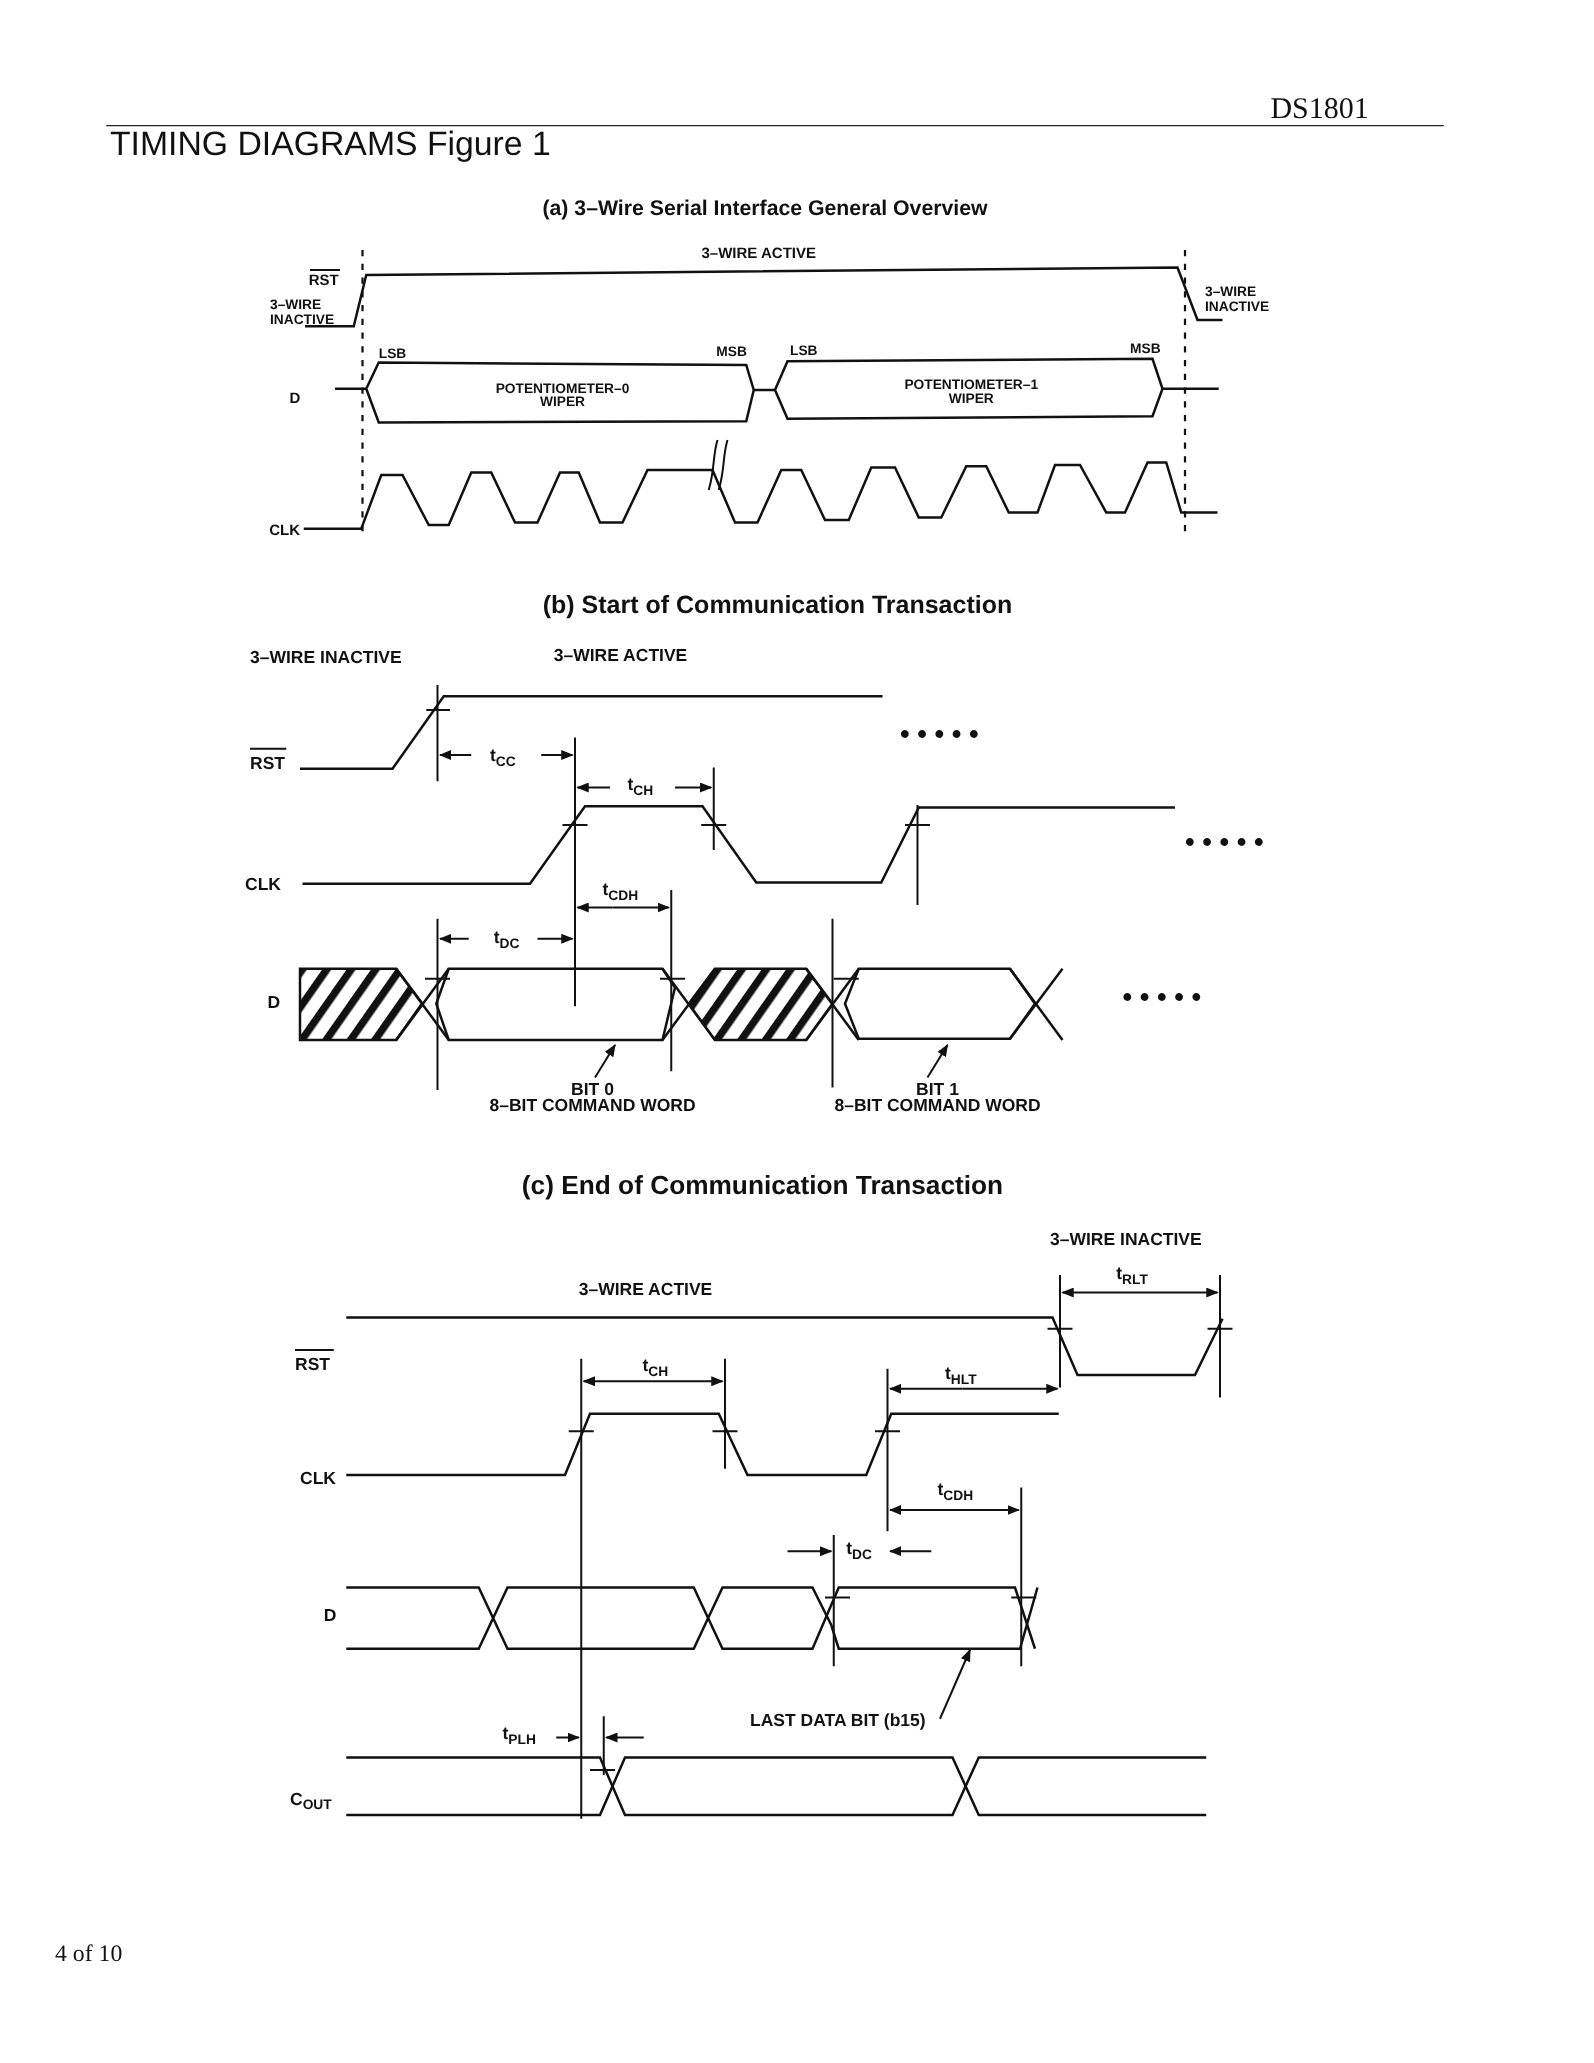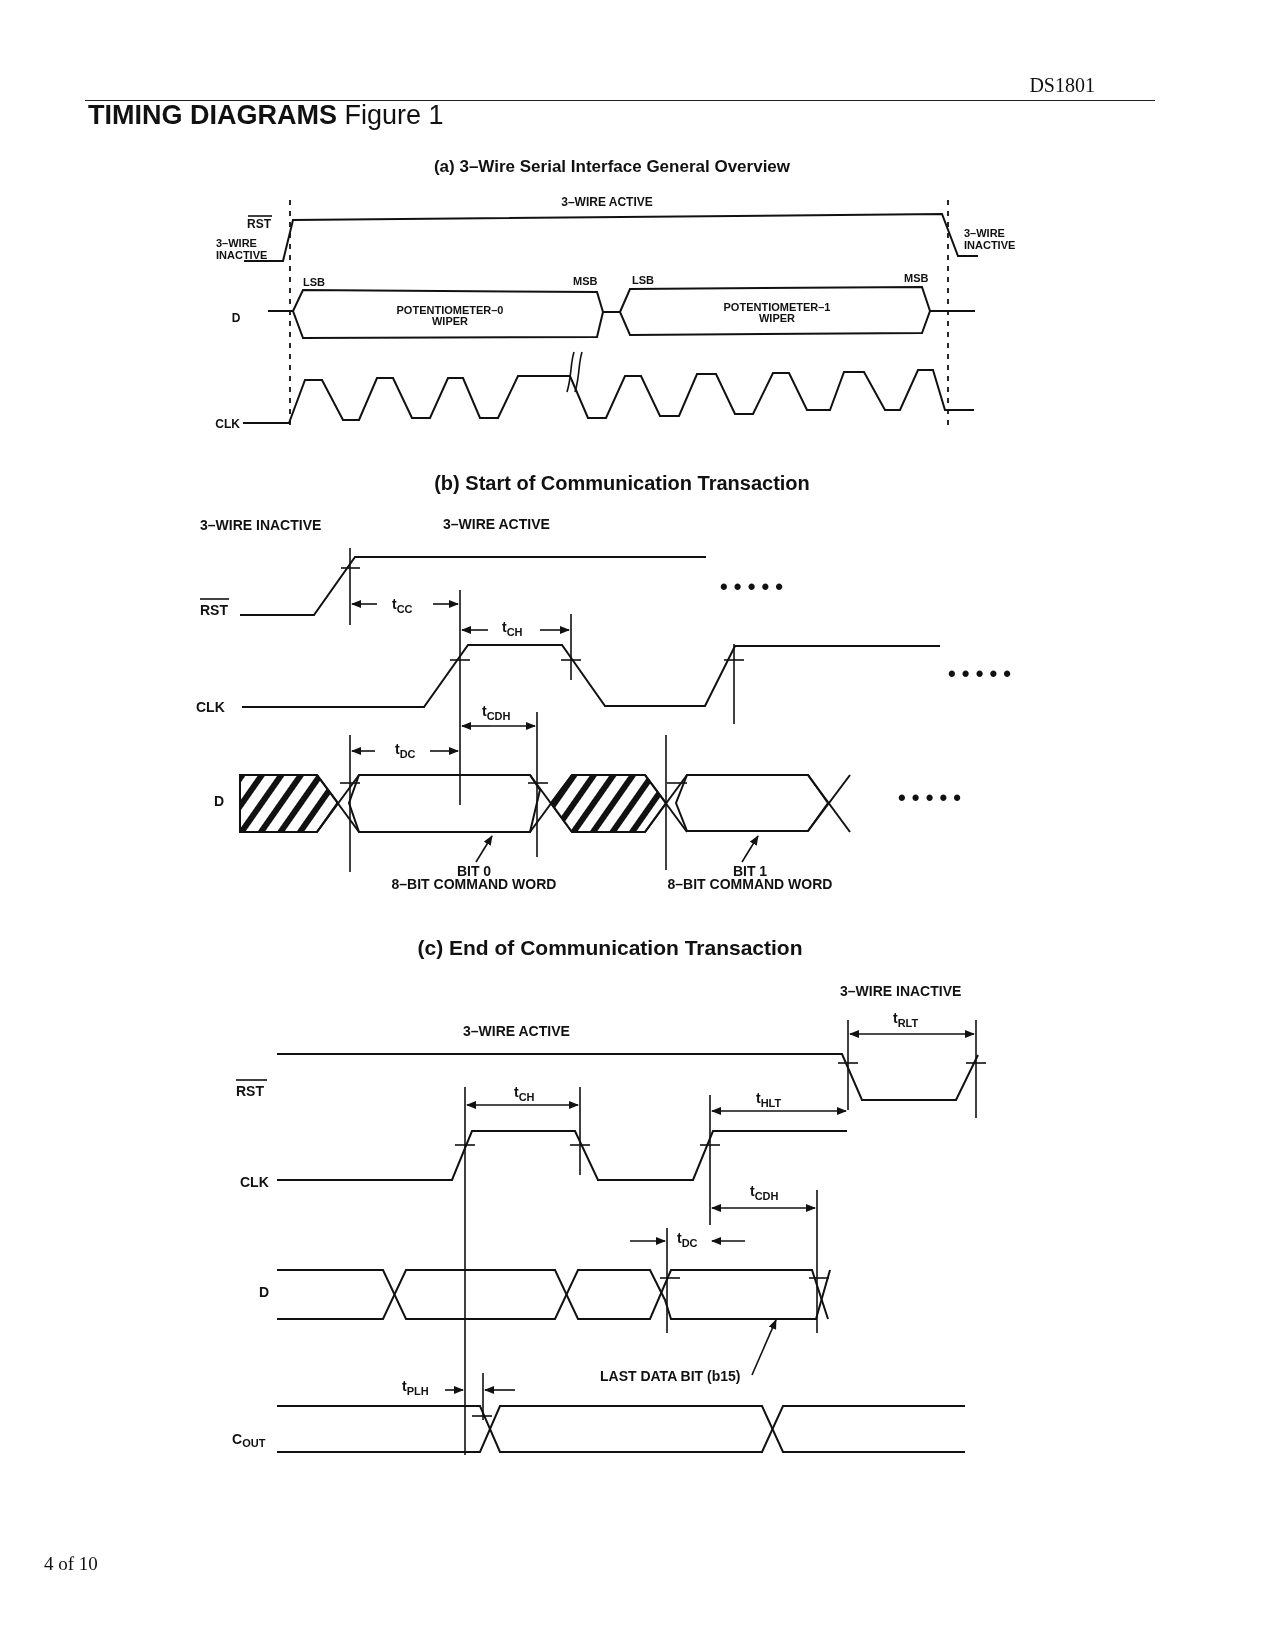--- a/index.html
+++ b/index.html
@@ -1,20 +1,20 @@
 <!DOCTYPE html>
 <html><head>
 <meta charset="utf-8">
 <style>
   html, body { margin:0; padding:0; background:#ffffff; }
   body { width:1275px; height:1650px; position:relative; overflow:hidden; font-family:"Liberation Sans", sans-serif; color:#111; }
-  .doc-id { position:absolute; top:74px; right:180px; font-family:"Liberation Serif", serif; font-size:20px;margin-left:42px; }
+  .doc-id { position:absolute; top:74px; right:180px; font-family:"Liberation Serif", serif; font-size:24px;margin-left:42px; }
   .rule { position:absolute; top:100px; left:85px; width:1070px; height:0; border-top:1.5px solid #222; }
   .page-title { position:absolute; top:100px; left:88px; font-size:27px; }
-  .page-title b { font-weight:bold; }
+  .page-title b { font-weight:normal; }
   .page-num { position:absolute; top:1553px; left:0; width:1275px; font-family:"Liberation Serif", serif; font-size:19px;margin-left:44px; }
   svg#diagram { position:absolute; left:0; top:0; }
   svg text { font-family:"Liberation Sans", sans-serif; font-weight:bold; fill:#111; }
   .sig { stroke:#111; stroke-width:2; fill:none; }
   .thin { stroke:#111; stroke-width:1.6; fill:none; }
   .dash { stroke:#111; stroke-width:1.8; stroke-dasharray:5 6; fill:none; }
 </style>
 </head>
 <body>
 

